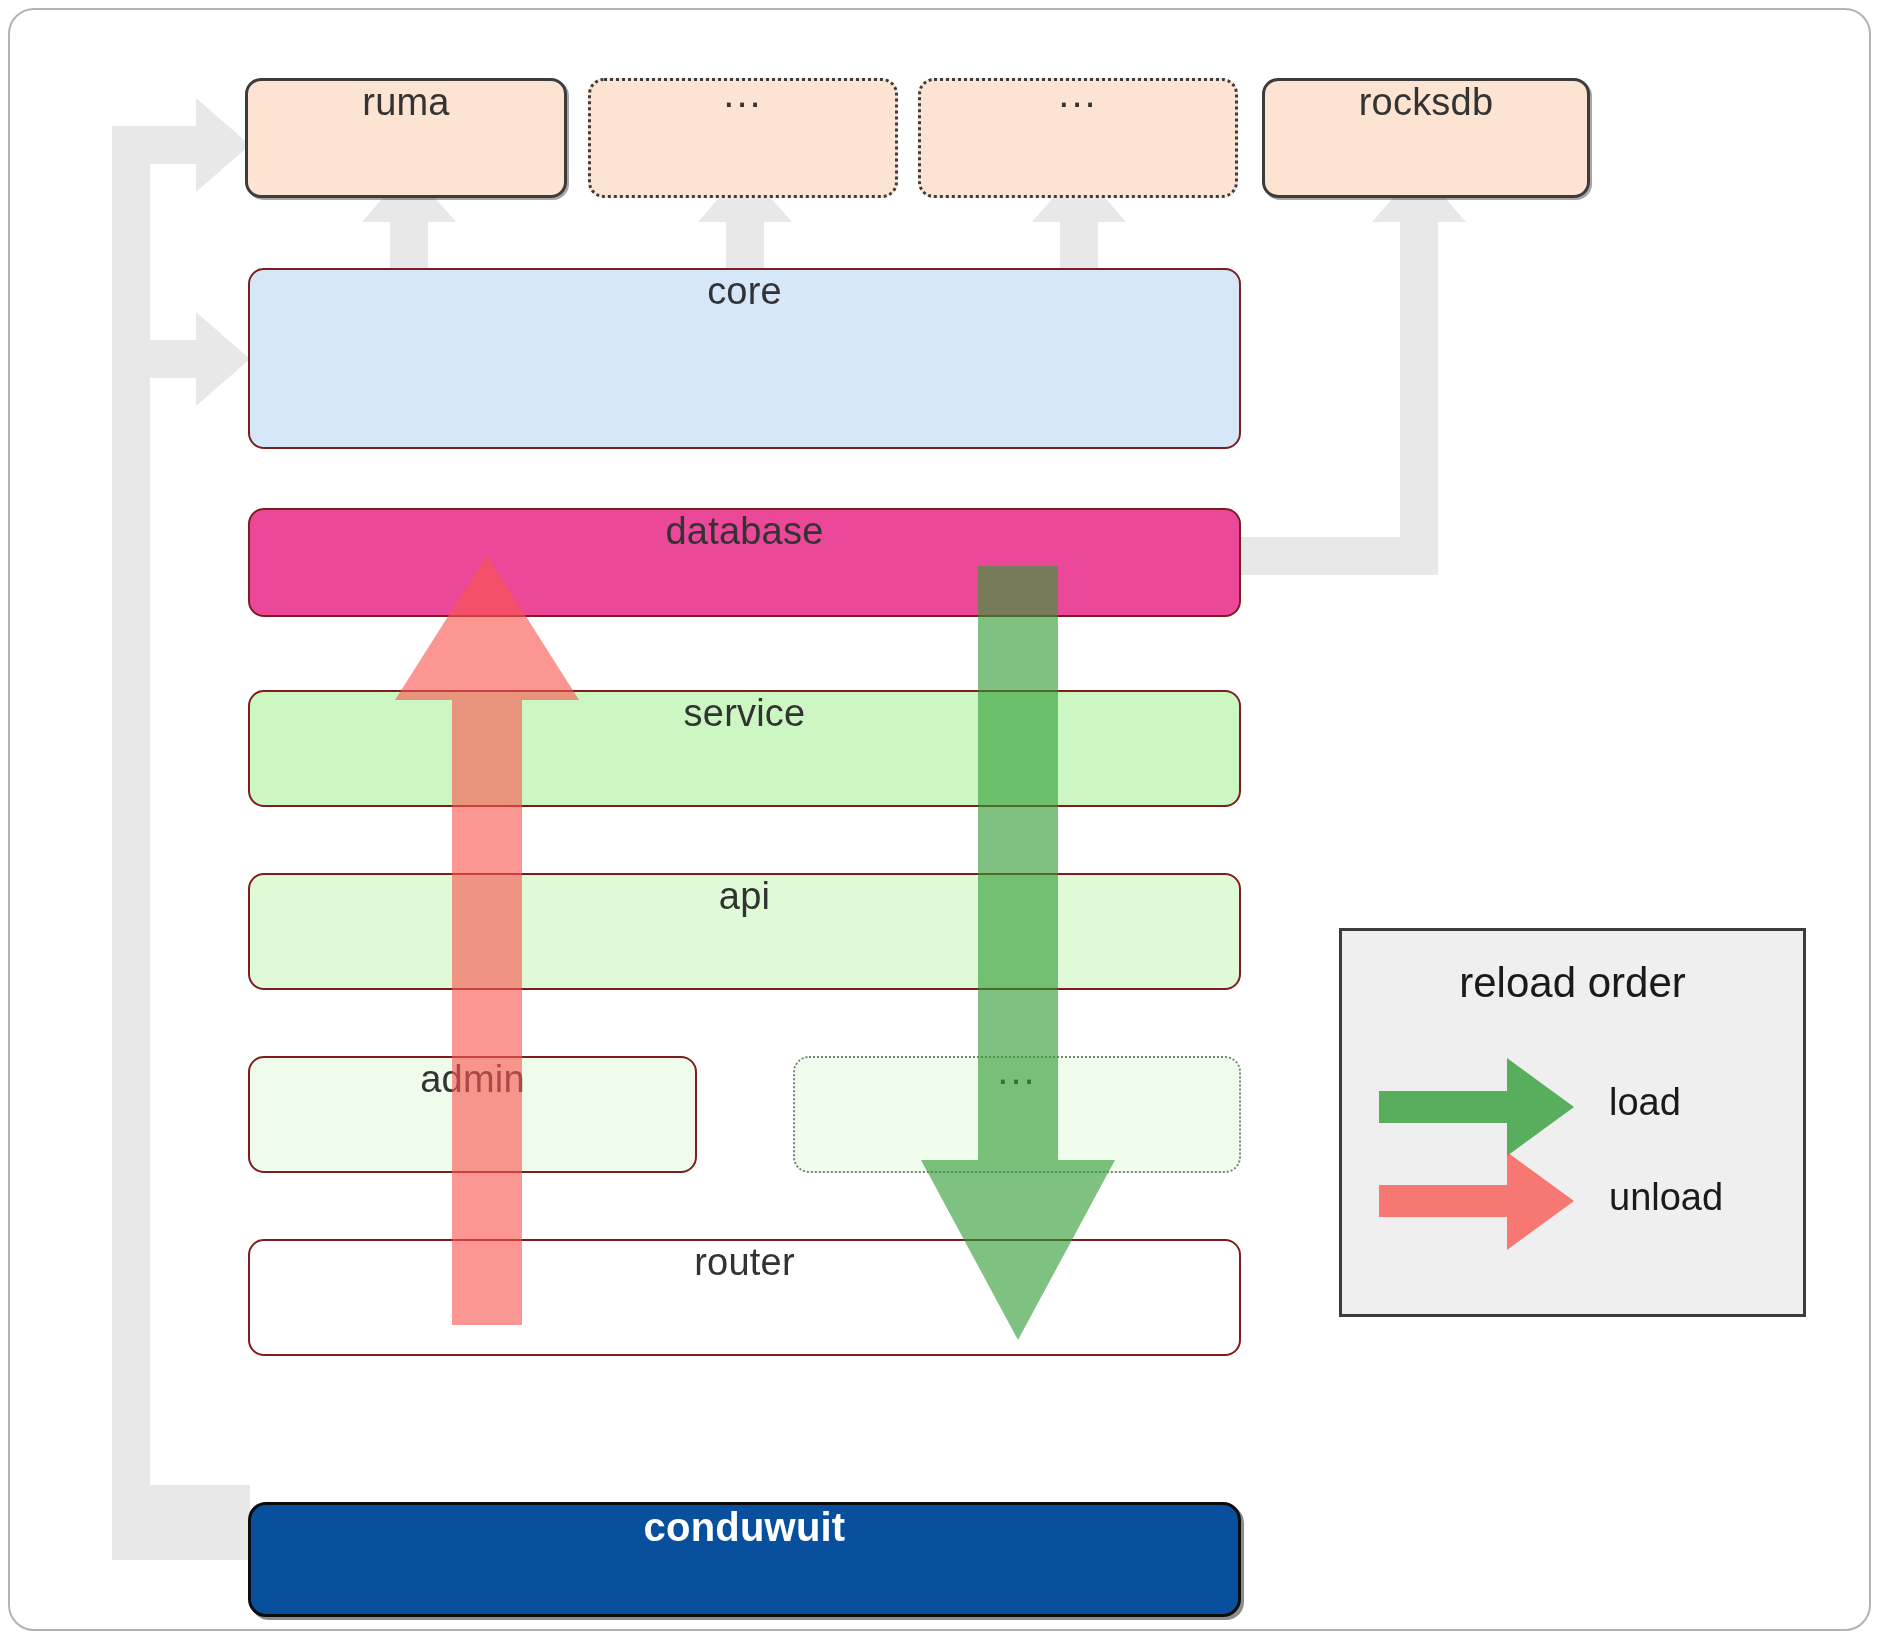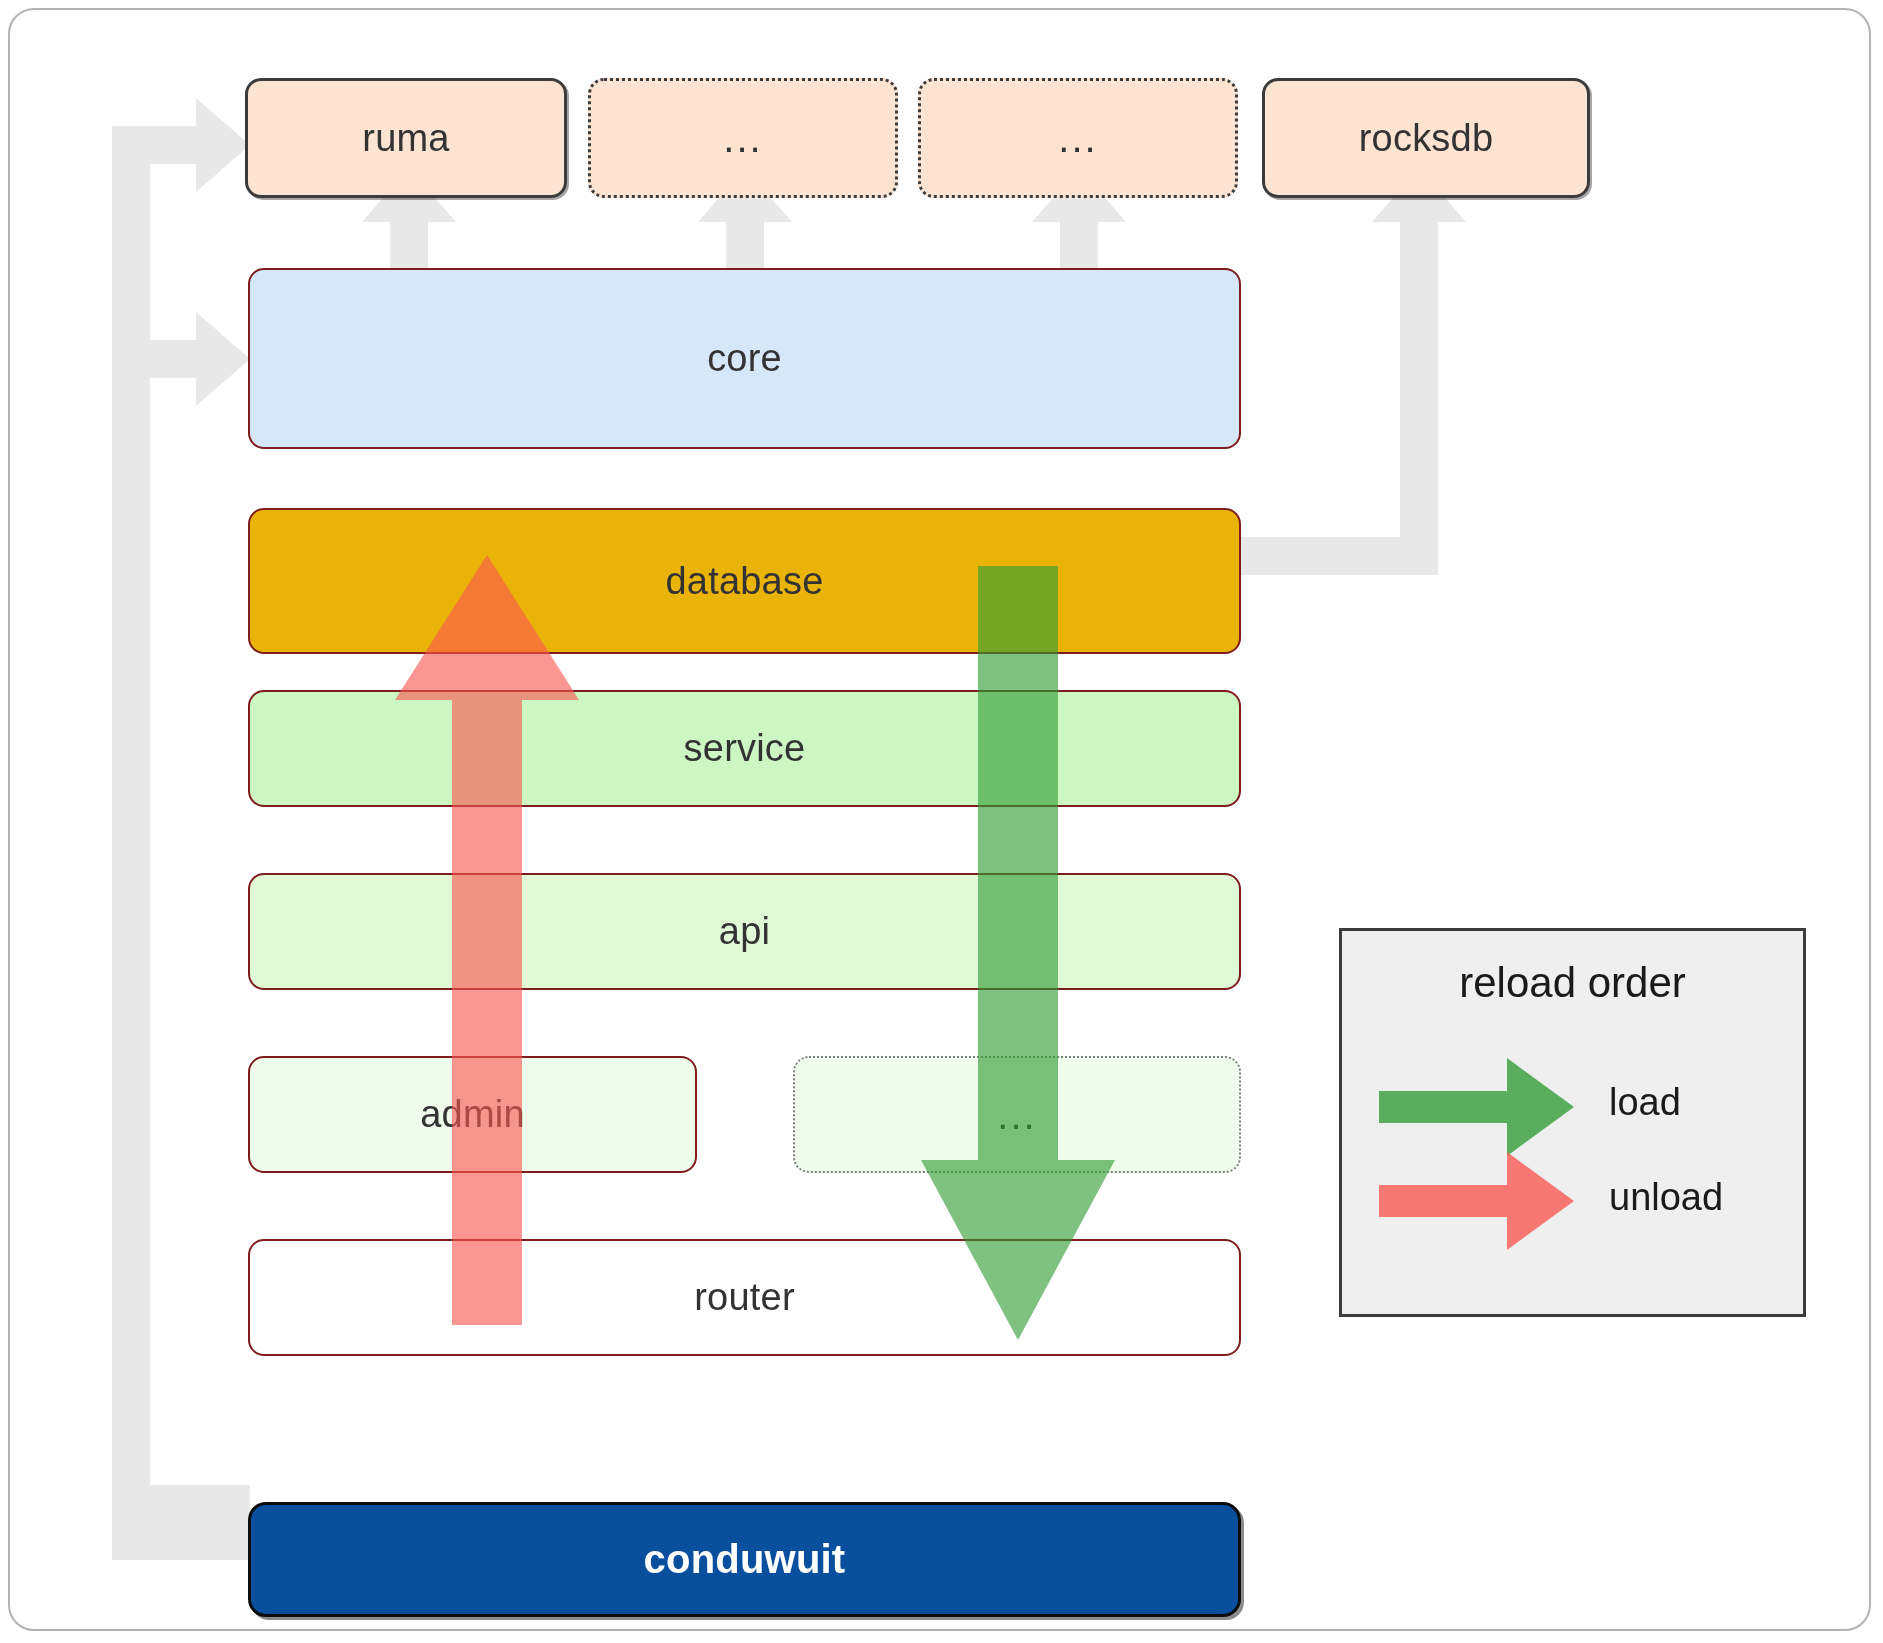--- a/index.html
+++ b/index.html
@@ -33,21 +33,20 @@
     left: 0;
     top: 0;
     width: 1883px;
     height: 1643px;
     pointer-events: none;
   }
   .node {
     position: absolute;
     box-sizing: border-box;
     display: flex;
-    align-items: center;
     justify-content: center;
     border-radius: 14px;
     font-size: 38px;
     color: #333333;
     letter-spacing: 0.2px;
   }
   .node.dep {
     background: #fde3d2;
     border: 3px solid #3c3c3c;
     border-radius: 16px;
@@ -141,21 +140,21 @@
   </div>
 
   <div class="node dep" style="left:1262px; top:78px; width:328px; height:120px;">
     <span>rocksdb</span>
   </div>
 
   <div class="node layer" style="left:248px; top:268px; width:993px; height:181px; background:#d6e7fa;">
     <span>core</span>
   </div>
 
-  <div class="node layer" style="left:248px; top:508px; width:993px; height:146px; background:#eab308;">
+  <div class="node layer" style="left:248px; top:508px; width:993px; height:109px; background:#ec4899;">
     <span>database</span>
   </div>
 
   <div class="node layer" style="left:248px; top:690px; width:993px; height:117px; background:#ccf7c3;">
     <span>service</span>
   </div>
 
   <div class="node layer" style="left:248px; top:1056px; width:449px; height:117px; background:#effcec;">
     <span>admin</span>
   </div>

